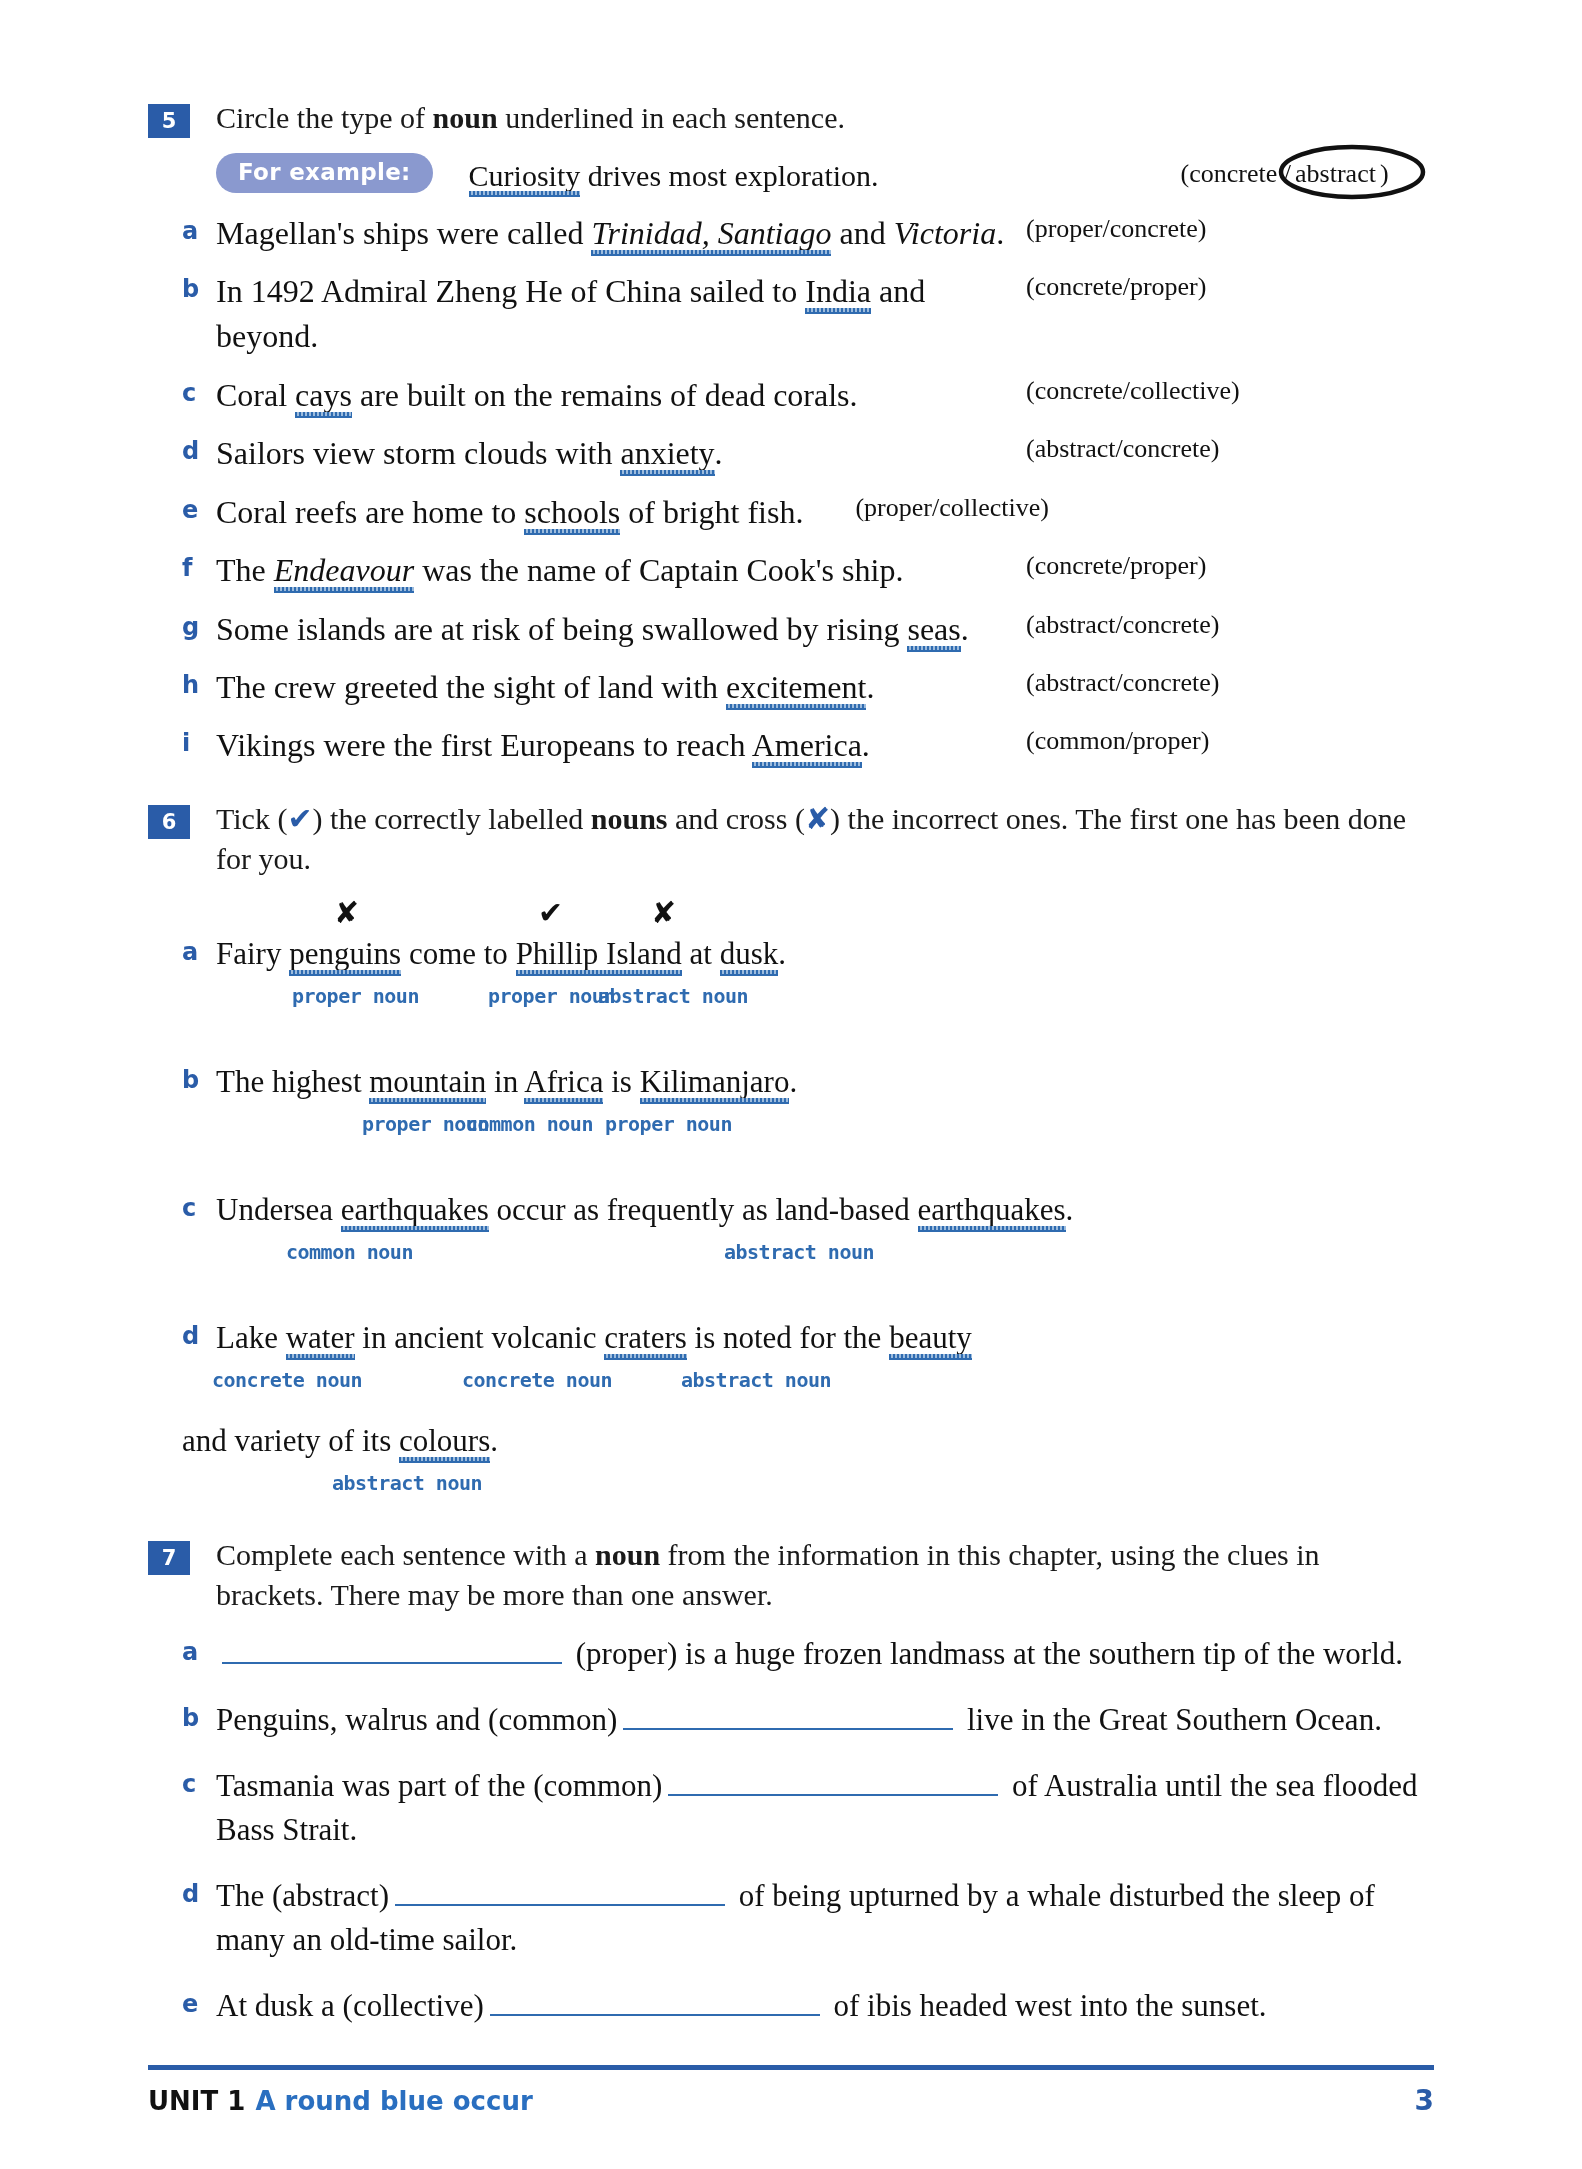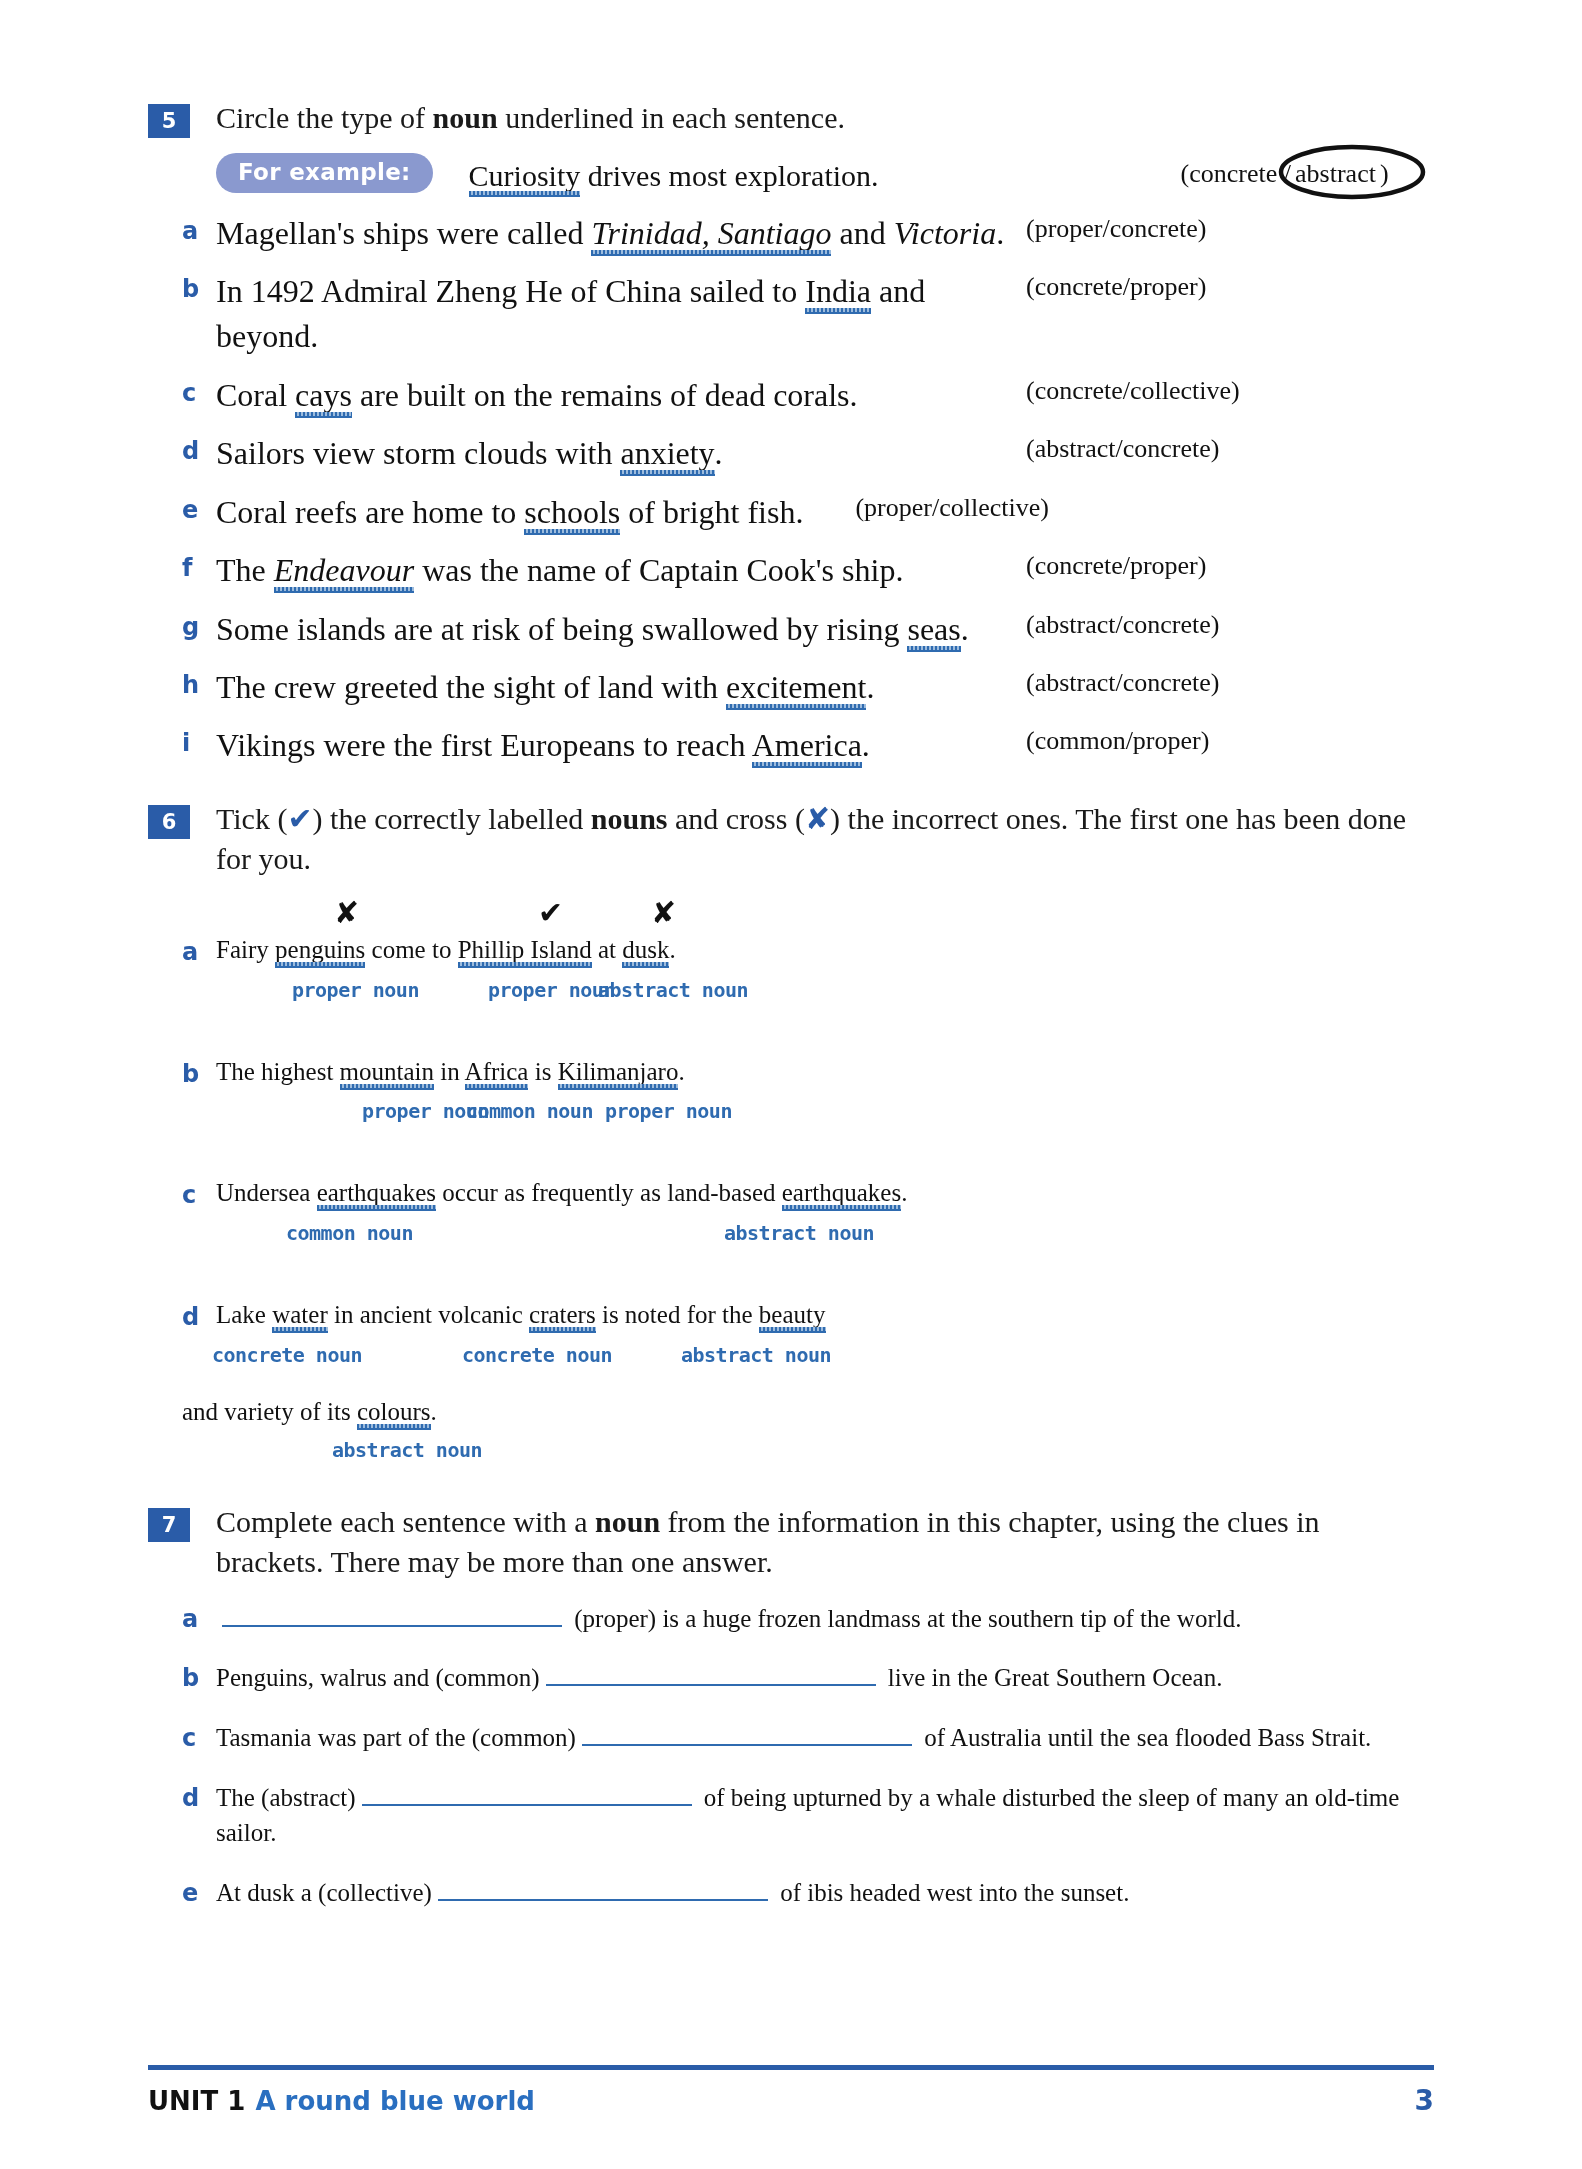--- a/index.html
+++ b/index.html
@@ -92,21 +92,21 @@
     text-align: left;
     color: #2a5ca8;
     font-family: "DejaVu Sans", "Liberation Sans", sans-serif;
     font-weight: bold;
     font-size: 24px;
     line-height: 1.45;
     padding-top: 3px;
   }
   .sentence {
     flex: 1 1 auto;
-    font-size: 25px;
+    font-size: 31px;
     line-height: 1.42;
     position: relative;
   }
 
   
   .uw {
     position: relative;
     white-space: nowrap;
   }
   .uw::after {
@@ -427,17 +427,17 @@
           <div class="sentence"><span>At dusk a (collective)</span><span class="blank" style="width:330px;"></span><span> of ibis headed west into the sunset.</span></div>
         </div>
       </div>
     </div>
 
   </div>
 
   <div class="footer">
     <div class="footrule"></div>
     <div class="footrow">
-      <div><span class="foot-unit">UNIT 1</span><span class="foot-title">A round blue world</span></div>
+      <div><span class="foot-unit">UNIT 1</span><span class="foot-title">A round blue occur</span></div>
       <div class="foot-page">3</div>
     </div>
   </div>
 </div>
 
 </body></html>

